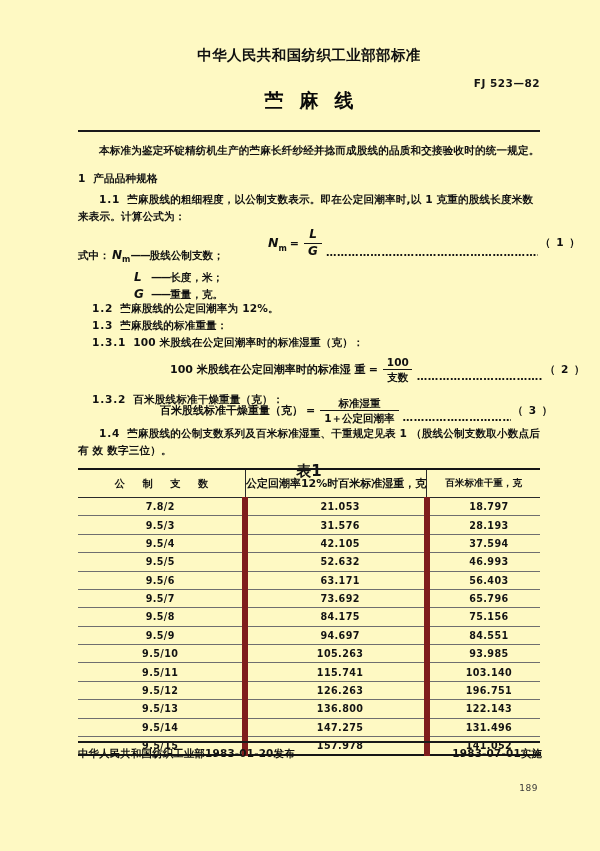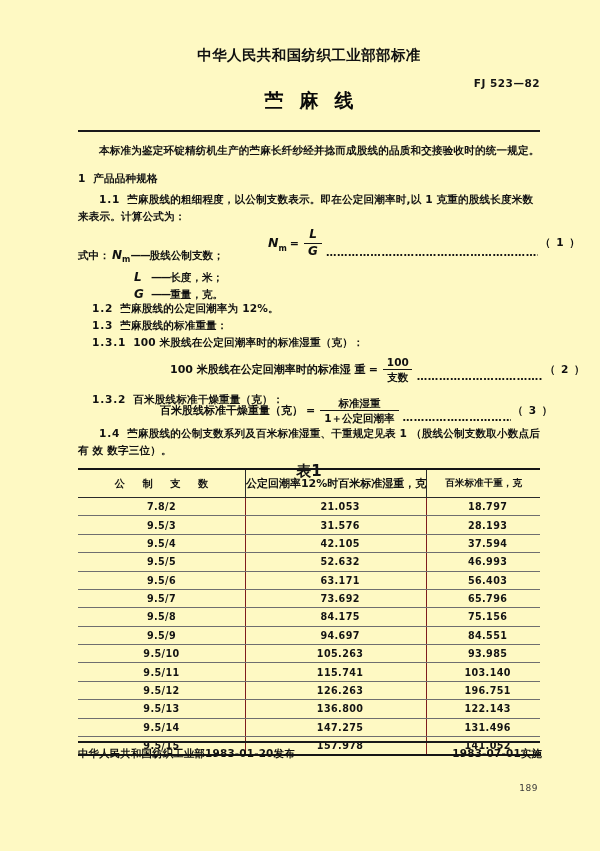--- a/index.html
+++ b/index.html
@@ -206,21 +206,21 @@
   table.data th.c1 { width: 232px; letter-spacing: 7px; text-indent: 7px; font-size: 10.2px; }
   table.data th.c2 { width: 156px; border-left: 1px solid #2a2a2a; font-size: 11px; }
   table.data th.c3 { width: 152px; border-left: 1px solid #2a2a2a; font-size: 9.6px; }
   table.data tbody td {
     padding: 3.2px 0;
     text-align: center;
     border-bottom: 0.8px solid #6f6f6f;
     letter-spacing: 0.4px;
     white-space: nowrap;
   }
-  table.data tbody td.v2, table.data tbody td.v3 { border-left: 1px solid #7f1d1d; padding-left: 8px; }
+  table.data tbody td.v2, table.data tbody td.v3 { border-left: 6px solid #7f1d1d; padding-left: 8px; }
   table.data tbody tr:last-child td { border-bottom: 2.1px solid #161616; }
 
   
   .rule-bottom {
     position: absolute;
     left: 0; top: 741px;
     width: 462px;
     height: 2px;
     background: #1a1a1a;
   }

